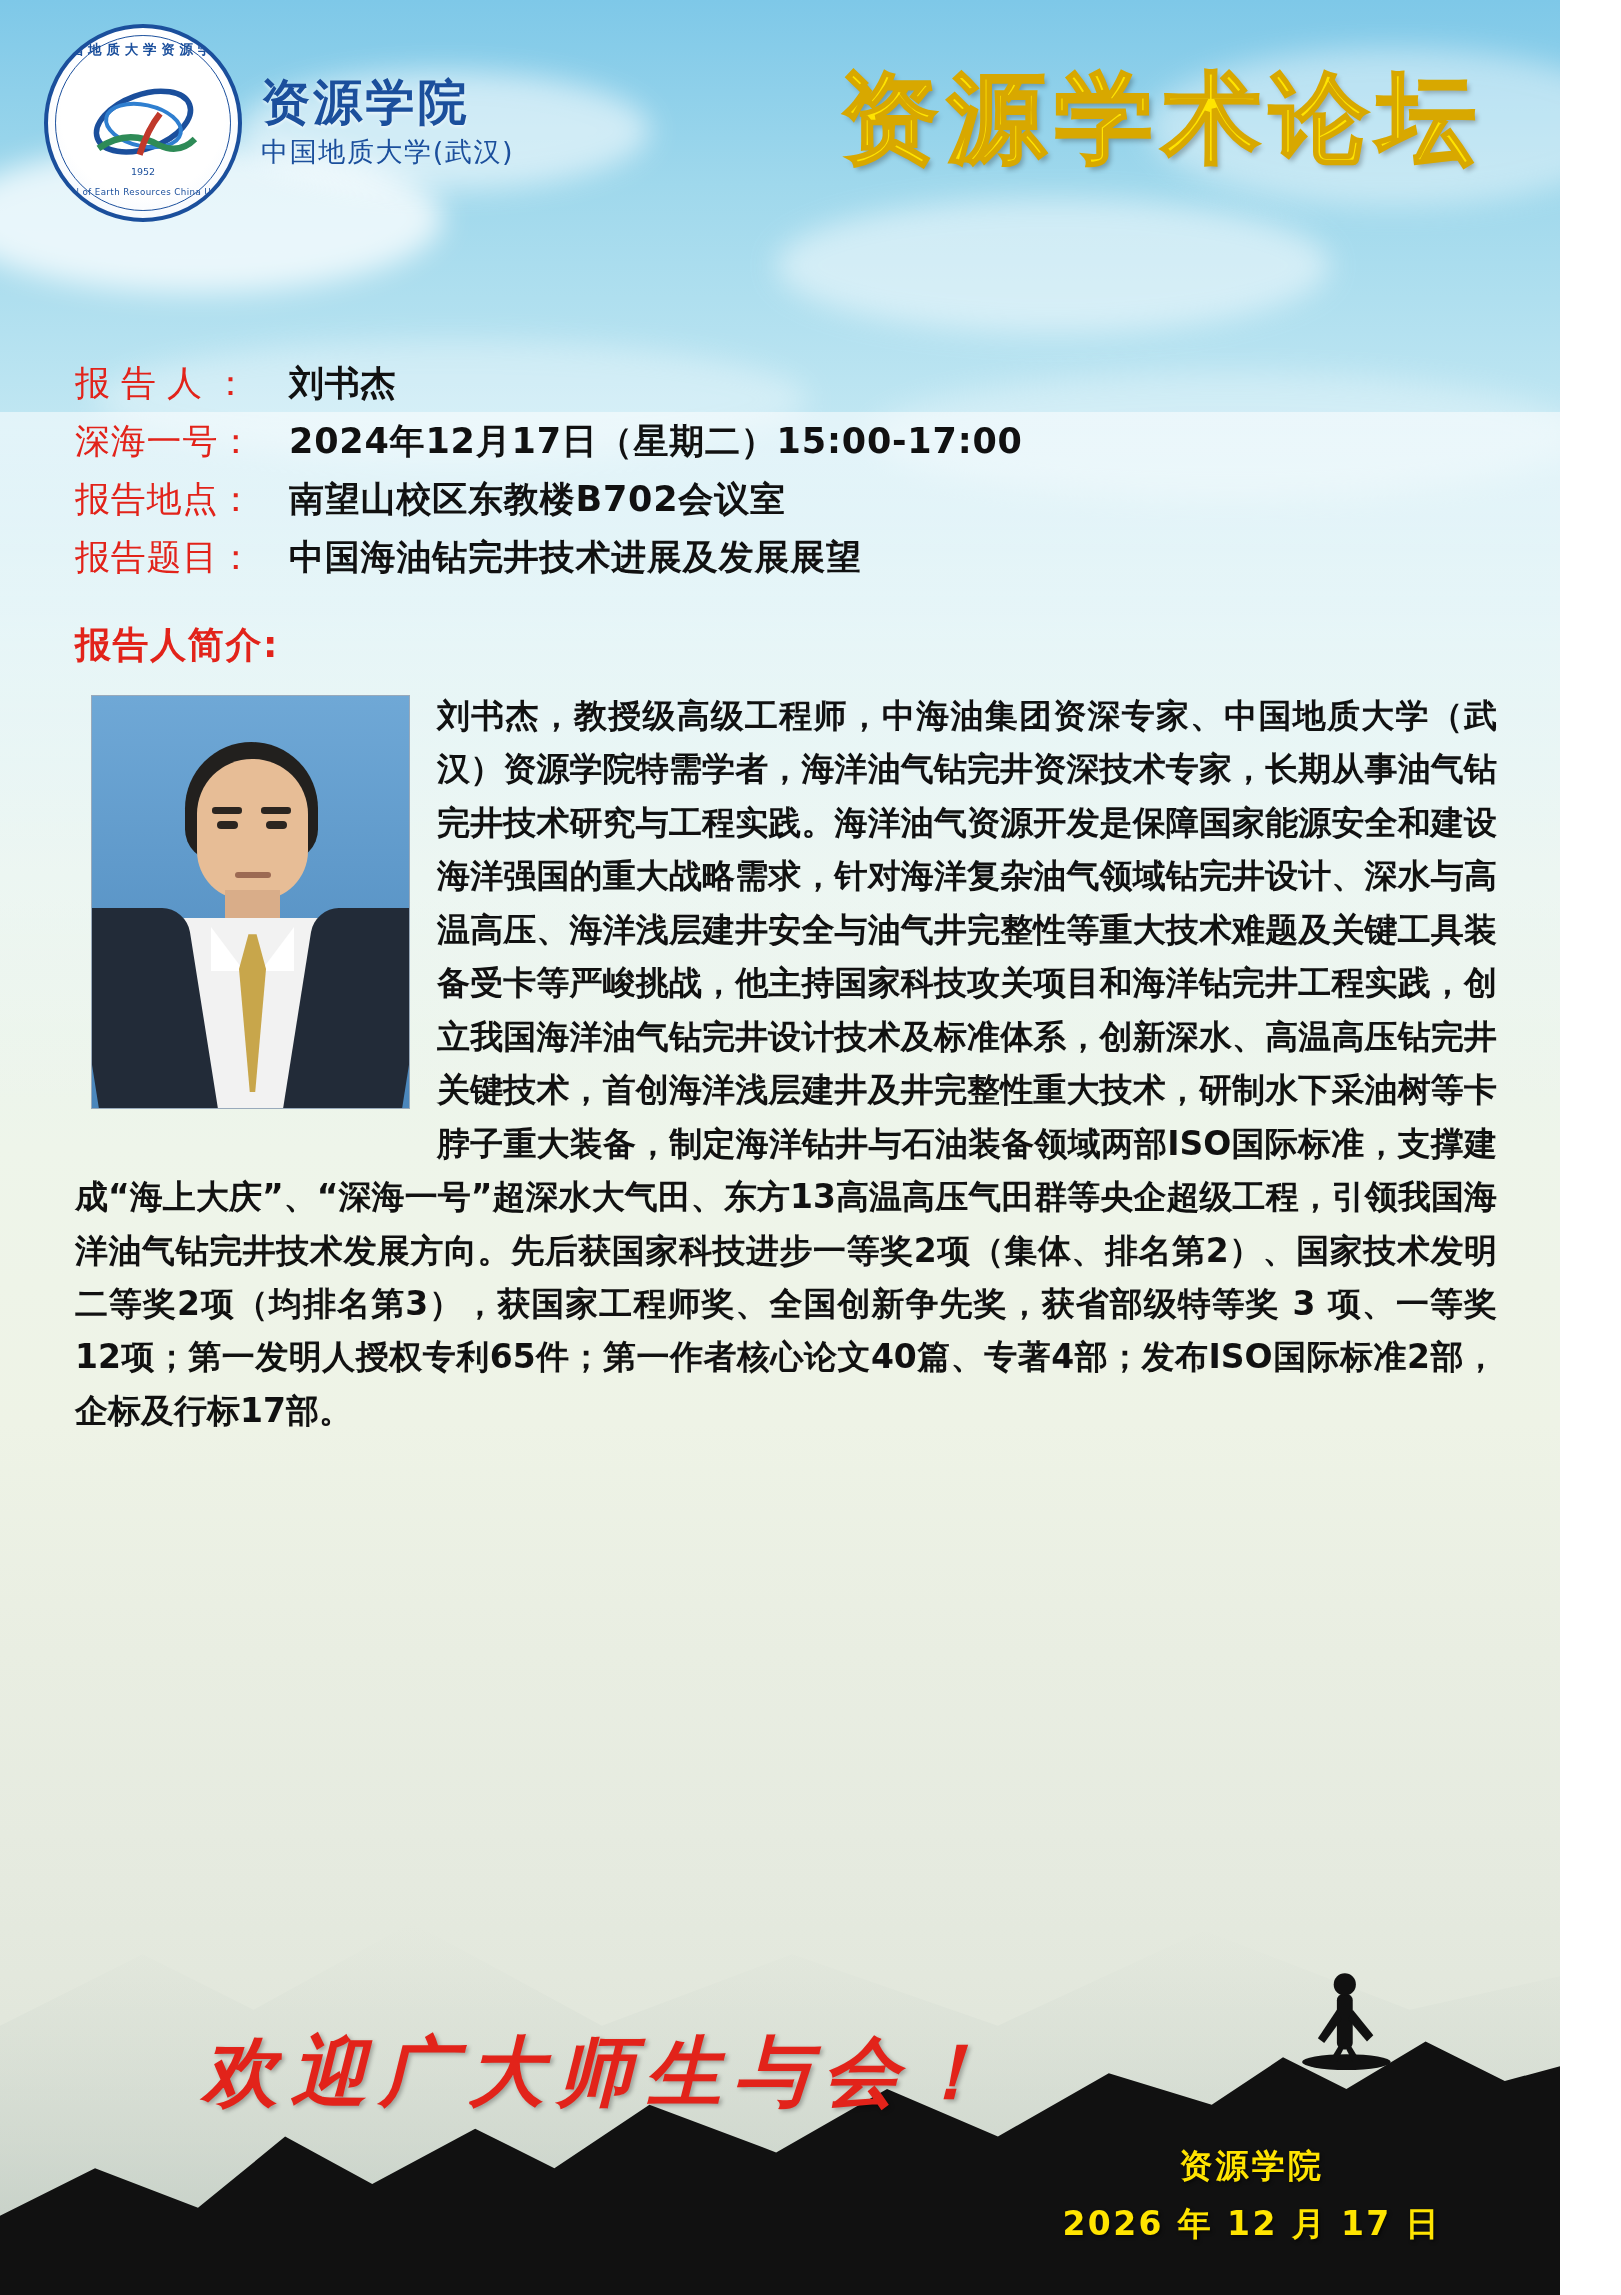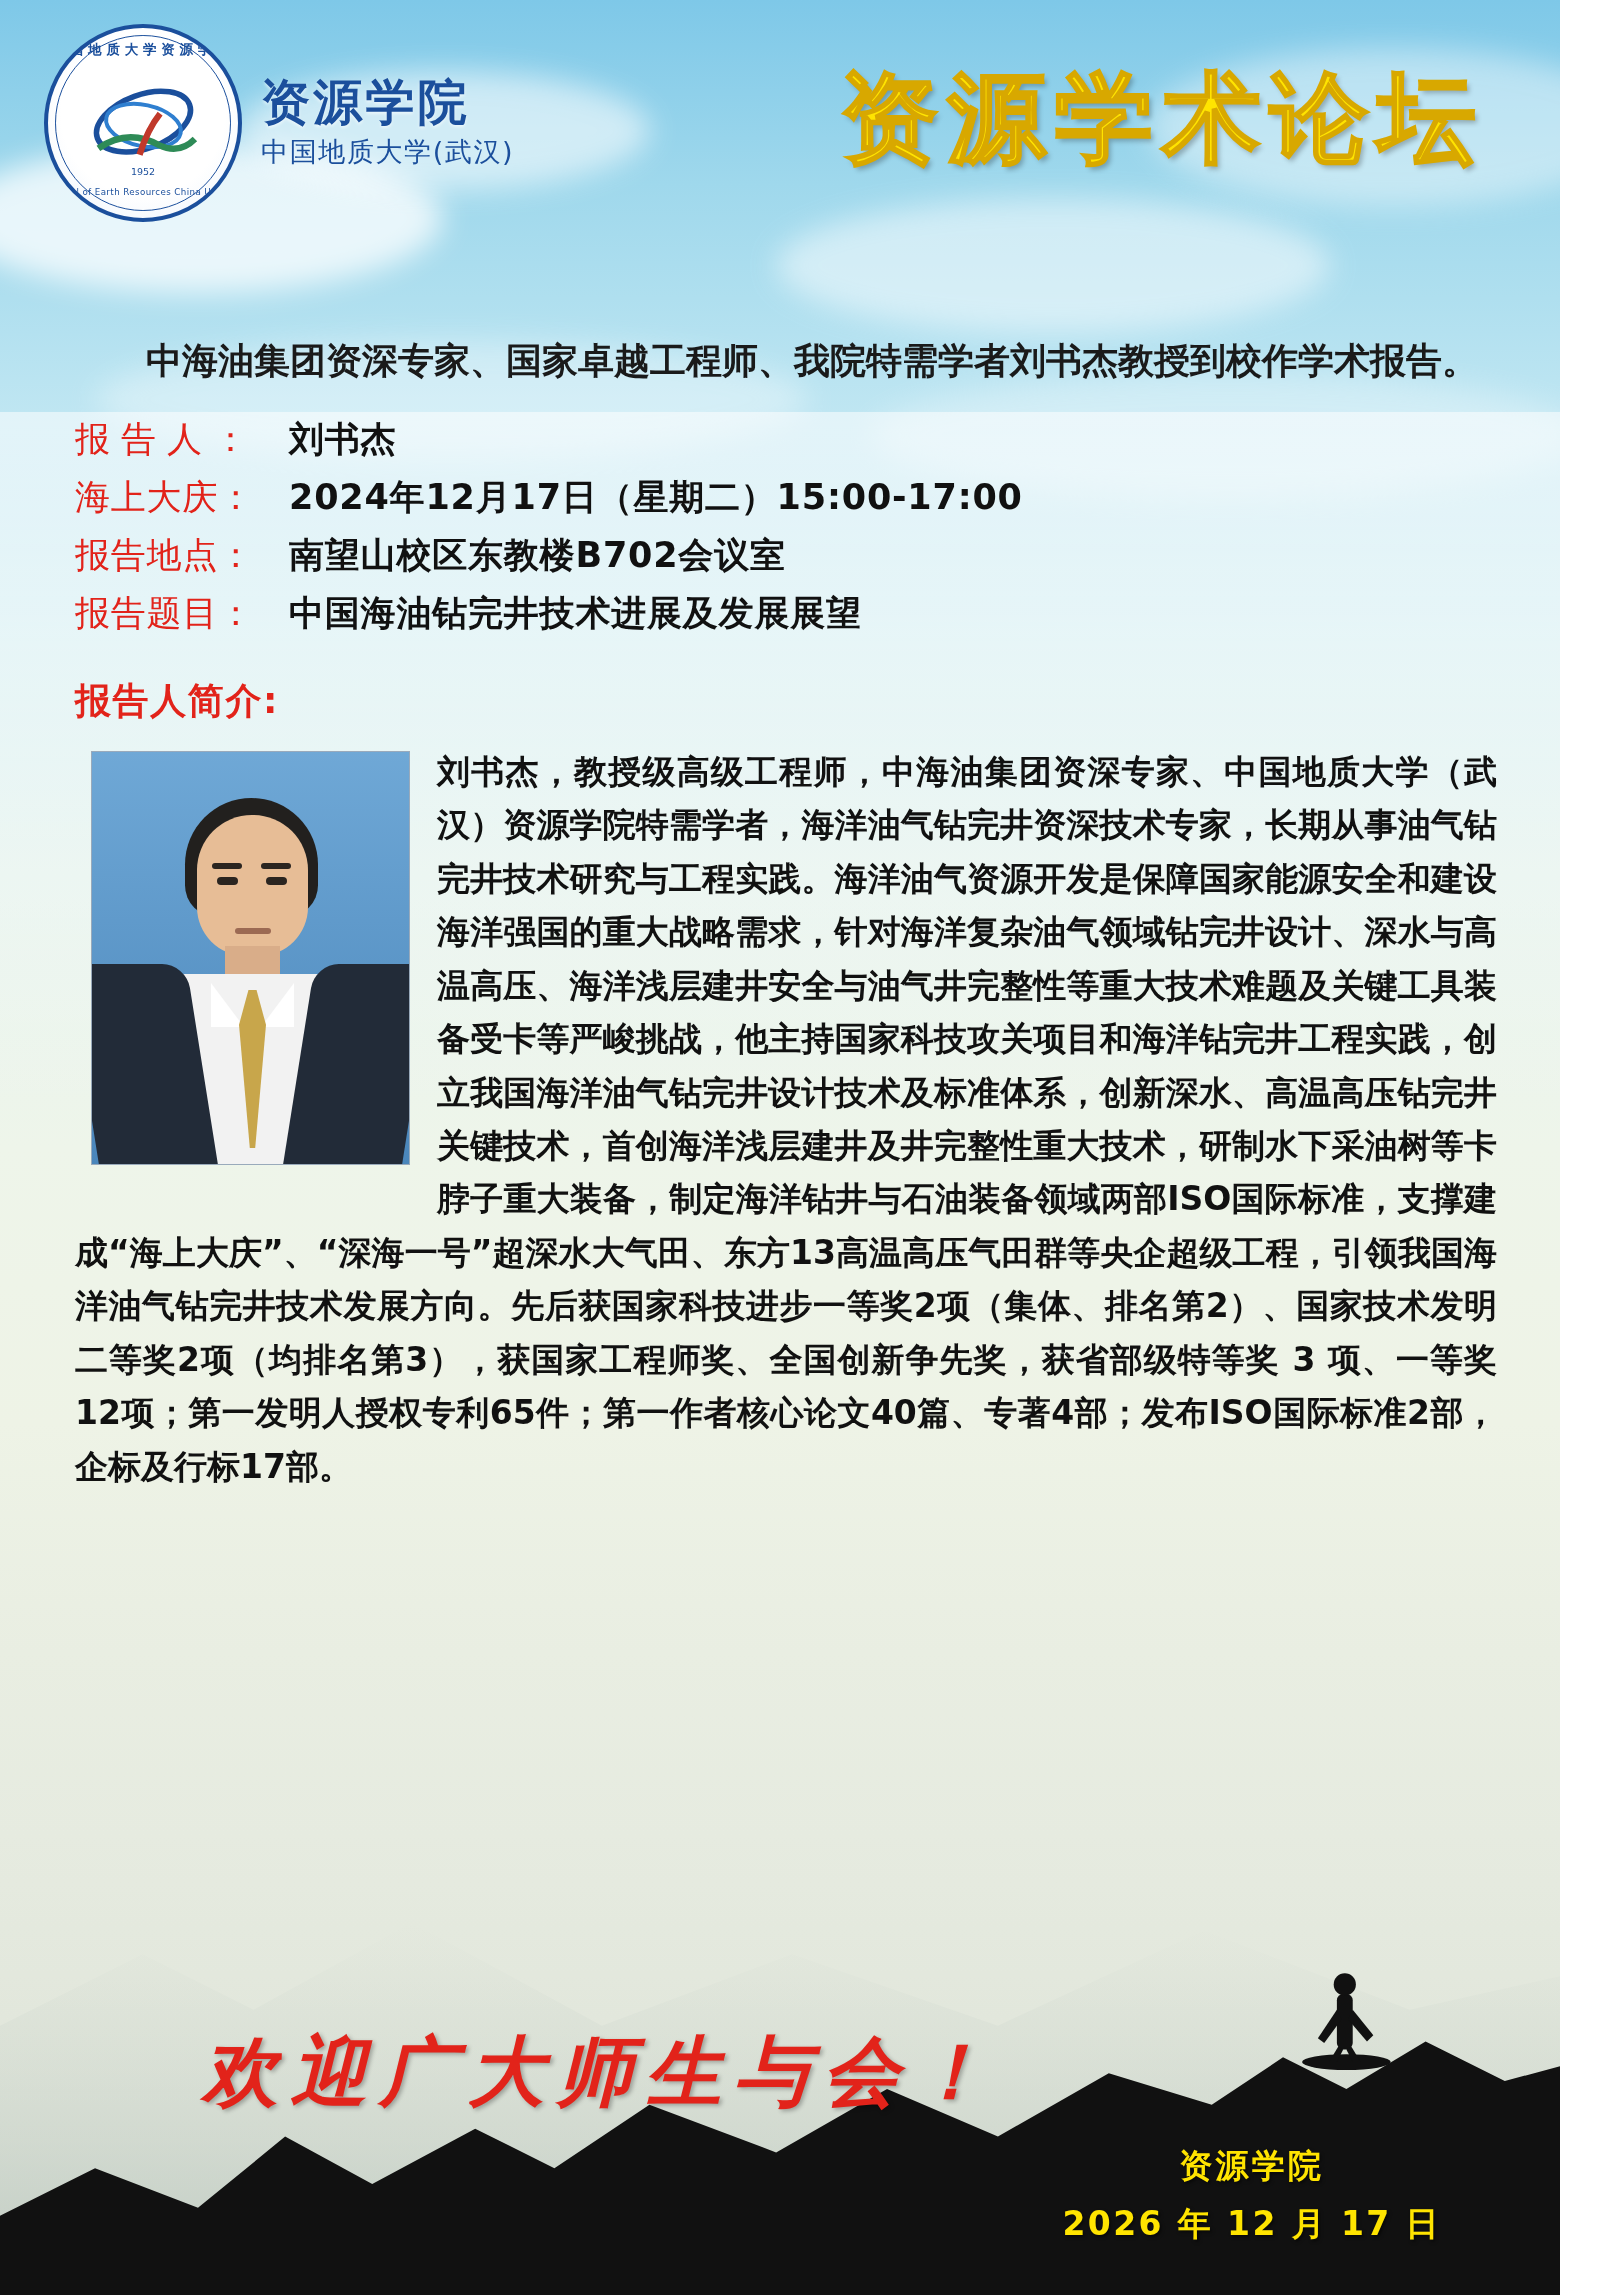--- a/index.html
+++ b/index.html
@@ -371,29 +371,28 @@
         <div class="sub">中国地质大学(武汉)</div>
       </div>
     </div>
 
     <div class="forum-title">资源学术论坛</div>
 
   </div>
 
   <div class="content">
 
-    <p class="intro">中海油集团资深专家、国家卓越工程师、我院特需学者刘书杰教授到校作学术报告。</p>
 
     <div class="meta">
       <div class="meta-row">
         <div class="meta-label spaced">报告人：</div>
         <div class="meta-value">刘书杰</div>
       </div>
       <div class="meta-row">
-        <div class="meta-label">海上大庆：</div>
+        <div class="meta-label">深海一号：</div>
         <div class="meta-value">2024年12月17日（星期二）15:00-17:00</div>
       </div>
       <div class="meta-row">
         <div class="meta-label">报告地点：</div>
         <div class="meta-value">南望山校区东教楼B702会议室</div>
       </div>
       <div class="meta-row">
         <div class="meta-label">报告题目：</div>
         <div class="meta-value">中国海油钻完井技术进展及发展展望</div>
       </div>

